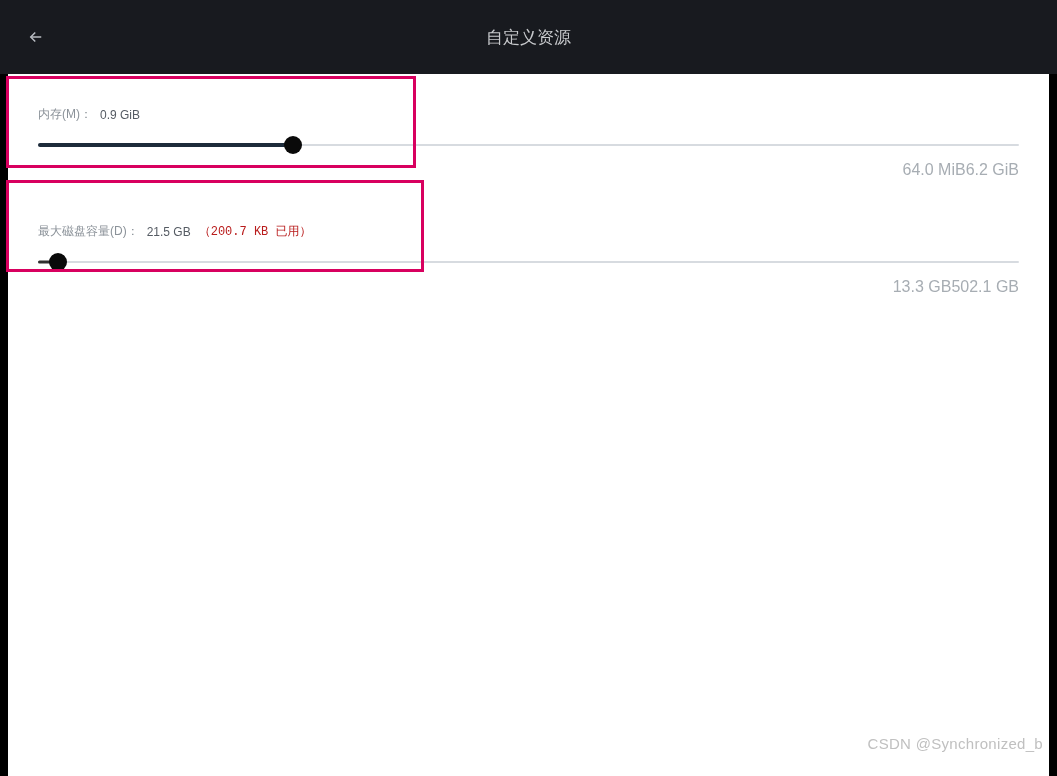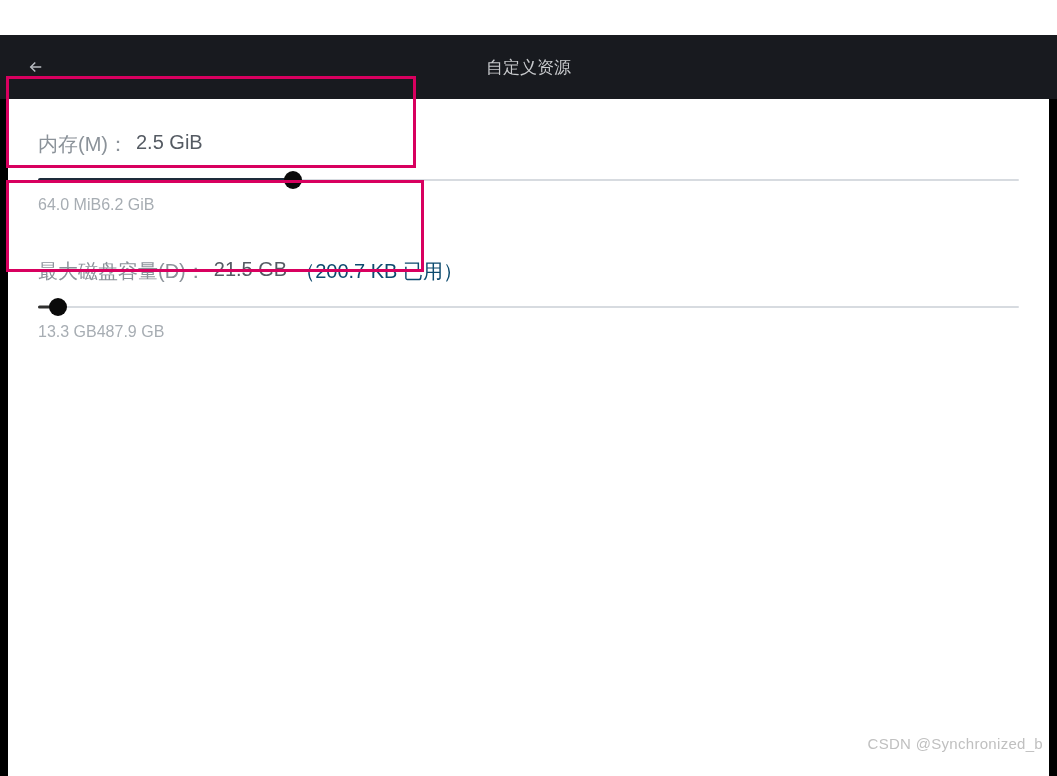--- a/index.html
+++ b/index.html
@@ -6,26 +6,25 @@
     body {
       font-family: -apple-system, "Helvetica Neue", Arial, "PingFang SC", "Microsoft YaHei", sans-serif;
       background: #ffffff;
       width: 1057px;
       height: 776px;
       overflow: hidden;
       position: relative;
     }
     .header {
       background: #181a1f;
-      height: 64px;
+      height: 74px;
       width: 100%;
       display: flex;
       align-items: center;
       position: relative;
-      margin-top: 35px;
     }
     .back-btn {
       position: absolute;
       left: 24px;
       top: 50%;
       transform: translateY(-50%);
       color: #b8bcc2;
       cursor: pointer;
       display: flex;
       align-items: center;
@@ -56,49 +55,49 @@
     }
     .highlight-box {
       position: absolute;
       border: 3px solid #d8005f;
       pointer-events: none;
     }
     .hl1 { left: 6px; top: 76px; width: 410px; height: 92px; }
     .hl2 { left: 6px; top: 180px; width: 418px; height: 92px; }
     .label-row {
       display: flex;
-      align-items: flex-start;
+      align-items: center;
       gap: 8px;
-      font-size: 20px;
+      font-size: 12px;
       margin-bottom: 12px;
       color: #555b63;
     }
     .label { color: #8b9299; }
     .value { color: #555b63; }
-    .suffix { color: #0c4a6e; }
+    .suffix { color: #b91c1c; font-family: Liberation Mono, monospace; }
     .slider-wrap { position: relative; height: 20px; margin-bottom: 6px; }
     .track-full {
       position: absolute; left: 0; right: 0; top: 50%;
       height: 2px; background: #d7dbe0; transform: translateY(-50%);
       border-radius: 1px;
     }
     .track-fill {
       position: absolute; left: 0; top: 50%;
       height: 4px; background: #1d2b3a; transform: translateY(-50%);
       border-radius: 2px;
     }
     .track-fill.thin { height: 3px; background: #30302f; }
     .thumb {
       position: absolute; top: 50%;
       width: 18px; height: 18px; border-radius: 50%;
       background: #0a0a0a; transform: translate(-50%, -50%);
       cursor: grab;
     }
     .range-row {
-      display: flex; justify-content: flex-start;
+      display: flex; justify-content: flex-end;
       font-size: 16px; color: #a7adb3;
     }
     .watermark {
       position: absolute; right: 14px; bottom: 24px;
       color: #c0c0c0; font-size: 15px; letter-spacing: 0.3px;
       pointer-events: none;
     }
   </style>
 </head>
 <body>
@@ -111,21 +110,21 @@
     </svg>
   </div>
   <div class="title">自定义资源</div>
 </div>
 
 <div class="panel">
 
   <div class="setting-group">
     <div class="label-row">
       <span class="label">内存(M)：</span>
-      <span class="value">2.5 GiB</span>
+      <span class="value">0.9 GiB</span>
     </div>
     <div class="slider-wrap">
       <div class="track-full"></div>
       <div class="track-fill" style="width:26%"></div>
       <div class="thumb" style="left:26%"></div>
     </div>
     <div class="range-row">
       <span>64.0 MiB</span>
       <span>6.2 GiB</span>
     </div>
@@ -137,21 +136,21 @@
       <span class="value">21.5 GB</span>
       <span class="suffix">（200.7 KB 已用）</span>
     </div>
     <div class="slider-wrap">
       <div class="track-full"></div>
       <div class="track-fill thin" style="width:2%"></div>
       <div class="thumb" style="left:2%"></div>
     </div>
     <div class="range-row">
       <span>13.3 GB</span>
-      <span>487.9 GB</span>
+      <span>502.1 GB</span>
     </div>
   </div>
 
 </div>
 
 <div class="highlight-box hl1"></div>
 <div class="highlight-box hl2"></div>
 
 <div class="watermark">CSDN @Synchronized_b</div>
 

